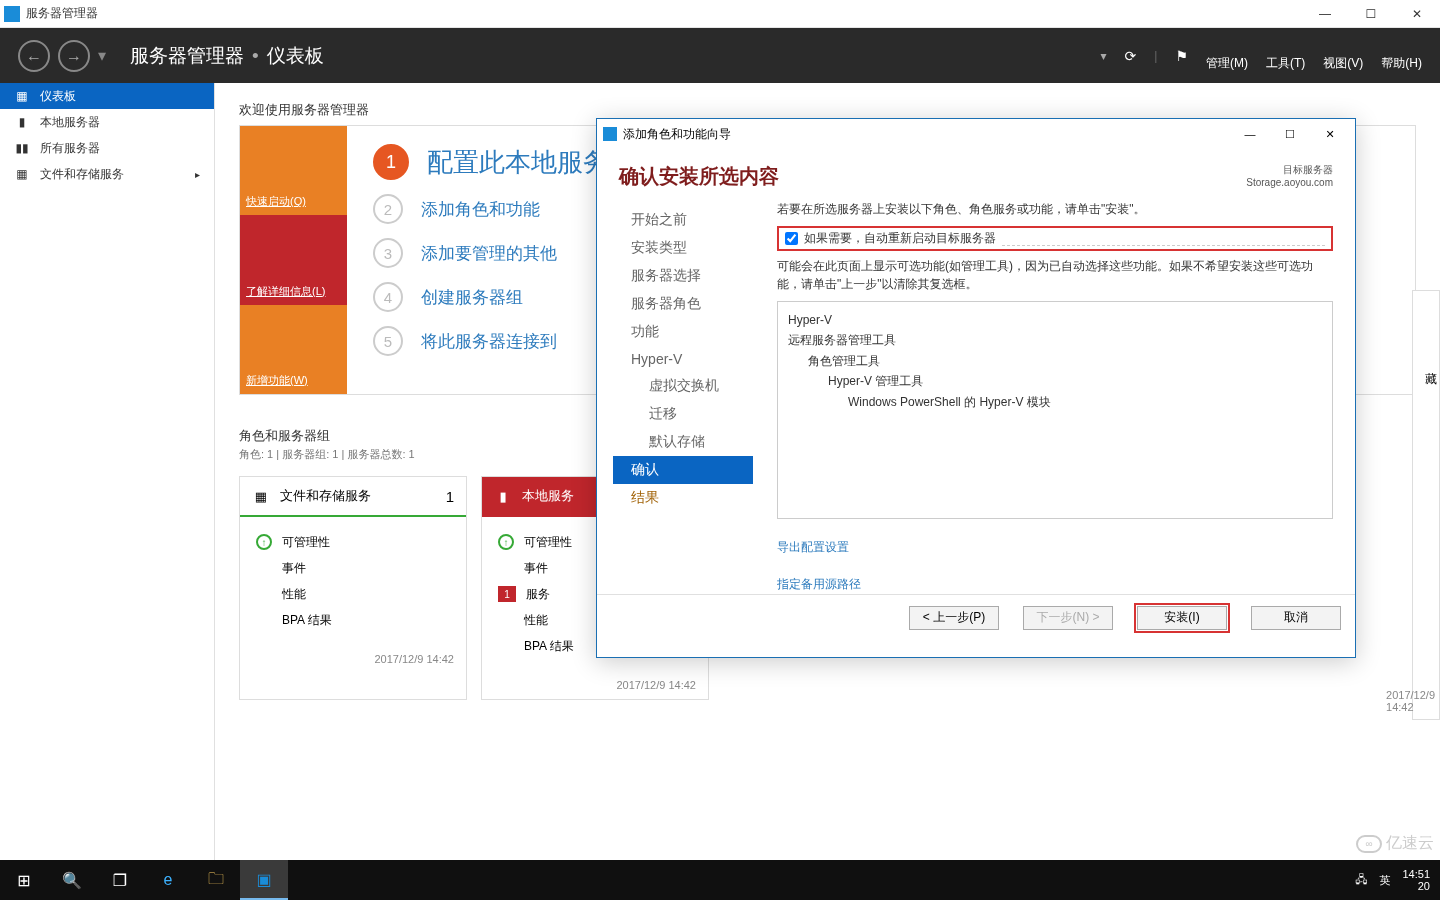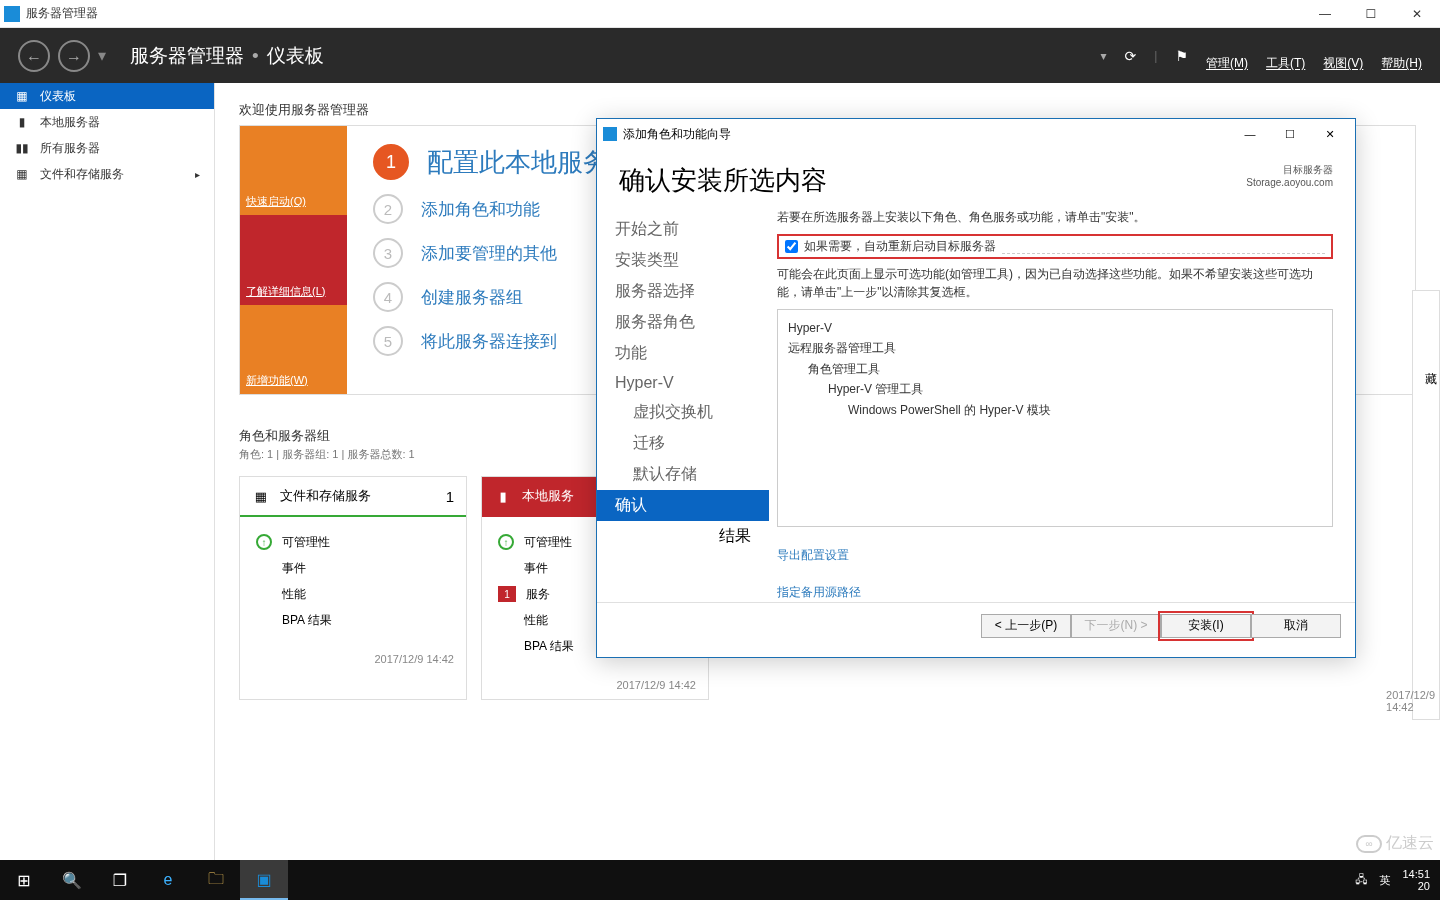--- a/index.html
+++ b/index.html
@@ -13,21 +13,21 @@
 .win-ctrl { width: 46px; height: 28px; display: flex; align-items: center; justify-content: center; color: #333; font-size: 12px; }
 
 
 .header { height: 55px; background: #2a2a2a; color: #fff; display: flex; align-items: center; justify-content: space-between; padding: 0 18px; }
 .header .nav { display: flex; align-items: center; gap: 8px; }
 .circle-btn { width: 32px; height: 32px; border: 2px solid #888; border-radius: 50%; display: flex; align-items: center; justify-content: center; color: #aaa; font-size: 16px; }
 .header .crumbs { font-size: 19px; margin-left: 16px; display: flex; align-items: center; gap: 8px; }
 .header .crumbs .sep { color: #aaa; }
 .header .right { display: flex; align-items: center; gap: 18px; font-size: 12px; }
 .header .right .ico { font-size: 14px; }
-.hdr-menu { text-decoration: underline; text-underline-offset: 2px; margin-top: 15px; }
+.hdr-menu { text-underline-offset: 2px; margin-top: 15px; }
 
 
 .body { display: flex; height: calc(900px - 28px - 55px - 40px); }
 .sidebar { width: 215px; background: #fff; border-right: 1px solid #e0e0e0; }
 .side-item { height: 26px; display: flex; align-items: center; padding: 0 14px; font-size: 12px; color: #333; gap: 10px; }
 .side-item.active { background: #0a65c2; color: #fff; }
 .side-item .ico { width: 16px; text-align: center; font-size: 12px; }
 .side-item .chev { margin-left: auto; font-size: 10px; }
 
 .main { flex: 1; background: #fff; padding: 18px 24px; overflow: hidden; }
@@ -59,39 +59,39 @@
 .badge-red { width: 18px; height: 16px; background: #c0262c; color: #fff; display: flex; align-items: center; justify-content: center; font-size: 10px; }
 .tile-foot { text-align: right; font-size: 11px; color: #888; padding: 8px 12px; }
 
 
 .wizard { position: absolute; left: 596px; top: 118px; width: 760px; height: 540px; background: #fff; border: 1px solid #1a6fb3; box-shadow: 0 4px 24px rgba(0,0,0,0.2); }
 .wiz-title { height: 30px; display: flex; align-items: center; padding: 0 6px; font-size: 12px; gap: 6px; }
 .wiz-title .ico { width: 14px; height: 14px; background: #1a8cd8; }
 .wiz-title .ctrls { margin-left: auto; display: flex; gap: 2px; }
 .wiz-title .wc { width: 38px; height: 22px; display: flex; align-items: center; justify-content: center; font-size: 11px; }
 .wiz-head { padding: 14px 22px 6px; display: flex; justify-content: space-between; align-items: flex-start; }
-.wiz-head h2 { color: #000000; font-size: 26px; font-weight: 400; }
+.wiz-head h2 { color: #7f1d1d; font-size: 20px; font-weight: 700; }
 .wiz-target { text-align: right; font-size: 10px; color: #555; }
 .wiz-body { display: flex; height: 398px; }
-.wiz-steps { width: 172px; padding: 10px 0; font-size: 16px; }
+.wiz-steps { width: 172px; padding: 10px 16px; font-size: 14px; }
 .wiz-step { padding: 5px 18px; color: #666; }
 .wiz-step.sub { padding-left: 36px; }
 .wiz-step.active { background: #0a65c2; color: #fff; }
-.wiz-step.muted { color: #000000; text-align: right; }
+.wiz-step.muted { color: #a16207; }
 .wiz-content { flex: 1; padding: 4px 22px 10px 8px; font-size: 12px; color: #333; }
 .wiz-content p { margin-bottom: 8px; line-height: 1.5; }
 .chk-row { border: 2px solid #d73333; padding: 2px 6px; display: flex; align-items: center; gap: 6px; margin-bottom: 6px; background:#fff;}
 .chk-row .other-border{border-bottom:1px dashed #ccc; flex:1; height:14px;}
 .feat-box { border: 1px solid #ccc; height: 218px; padding: 8px 10px; line-height: 1.7; overflow: auto; }
 .indent1 { padding-left: 20px; }
 .indent2 { padding-left: 40px; }
 .indent3 { padding-left: 60px; }
 .links { margin-top: 10px; }
 .links a { color: #2d7bbd; display: block; font-size: 12px; text-decoration: none; margin-top: 20px; }
-.wiz-foot { height: 46px; border-top: 1px solid #e0e0e0; display: flex; align-items: center; justify-content: flex-end; gap: 0; padding: 0 14px; }
+.wiz-foot { height: 46px; border-top: 1px solid #e0e0e0; display: flex; align-items: center; justify-content: flex-end; gap: 24px; padding: 0 14px; }
 .btn { height: 24px; min-width: 90px; border: 1px solid #aaa; background: #f3f3f3; font-size: 12px; display: flex; align-items: center; justify-content: center; padding: 0 10px; }
 .btn.disabled { color: #aaa; }
 .btn.hl { outline: 2px solid #d73333; outline-offset: 1px; }
 
 
 .crop-panel { position: absolute; right: 0; top: 290px; width: 28px; height: 430px; border: 1px solid #ddd; background: #fff; }
 
 
 .taskbar { position: absolute; left: 0; bottom: 0; width: 1440px; height: 40px; background: #101010; display: flex; align-items: center; color: #fff; }
 .tbtn { width: 48px; height: 40px; display: flex; align-items: center; justify-content: center; font-size: 16px; }

